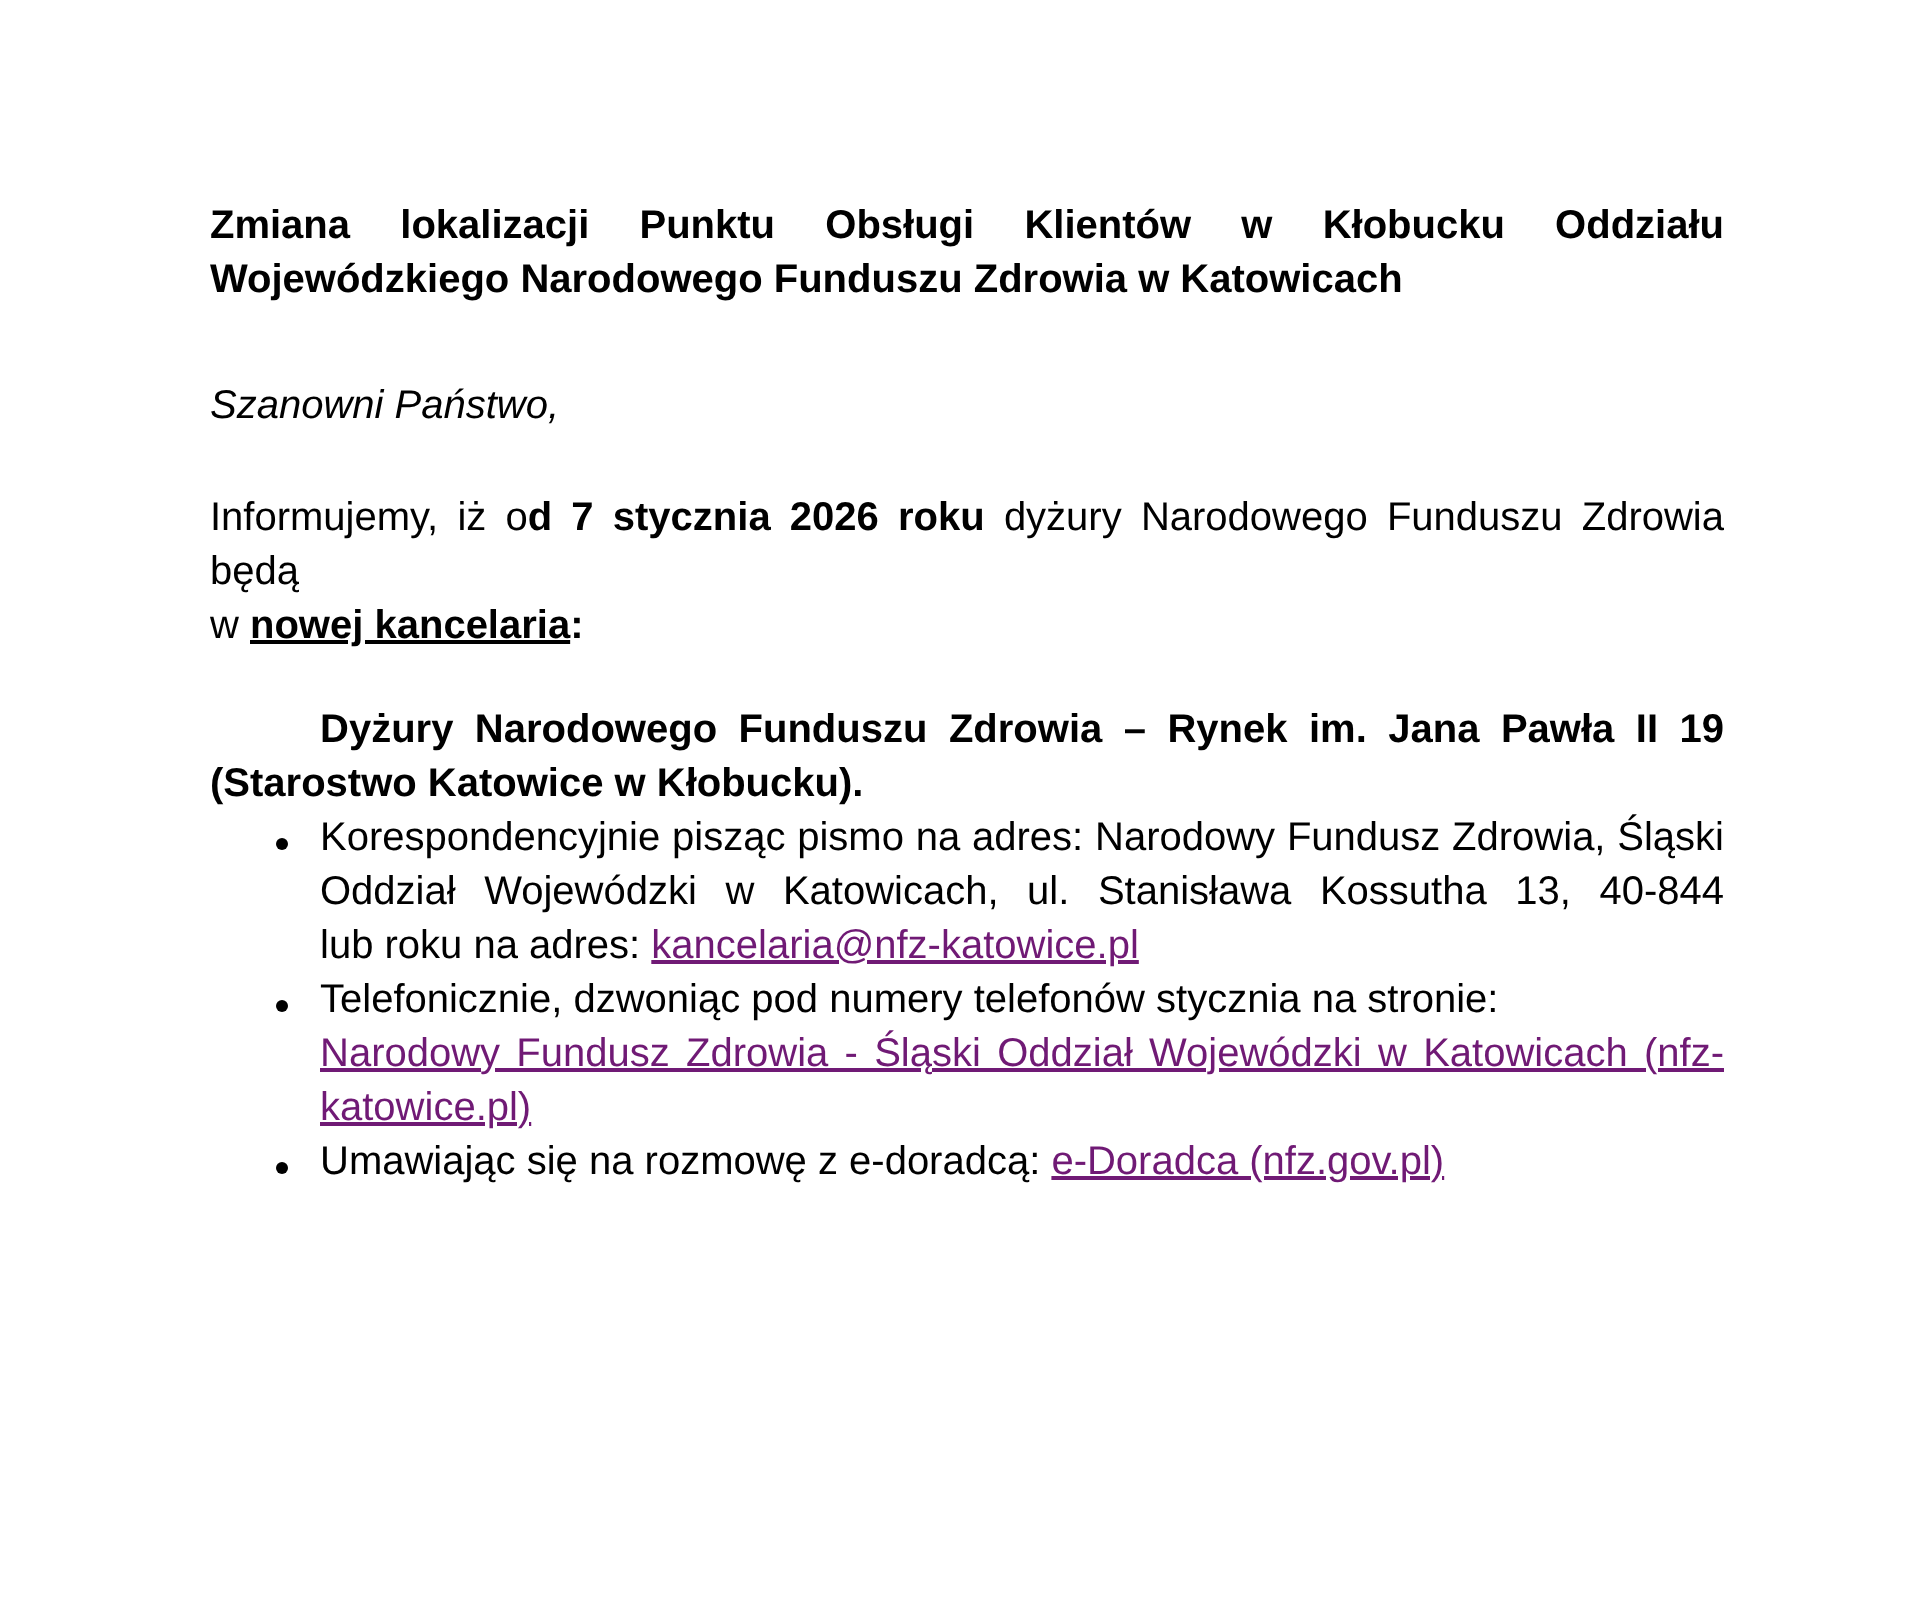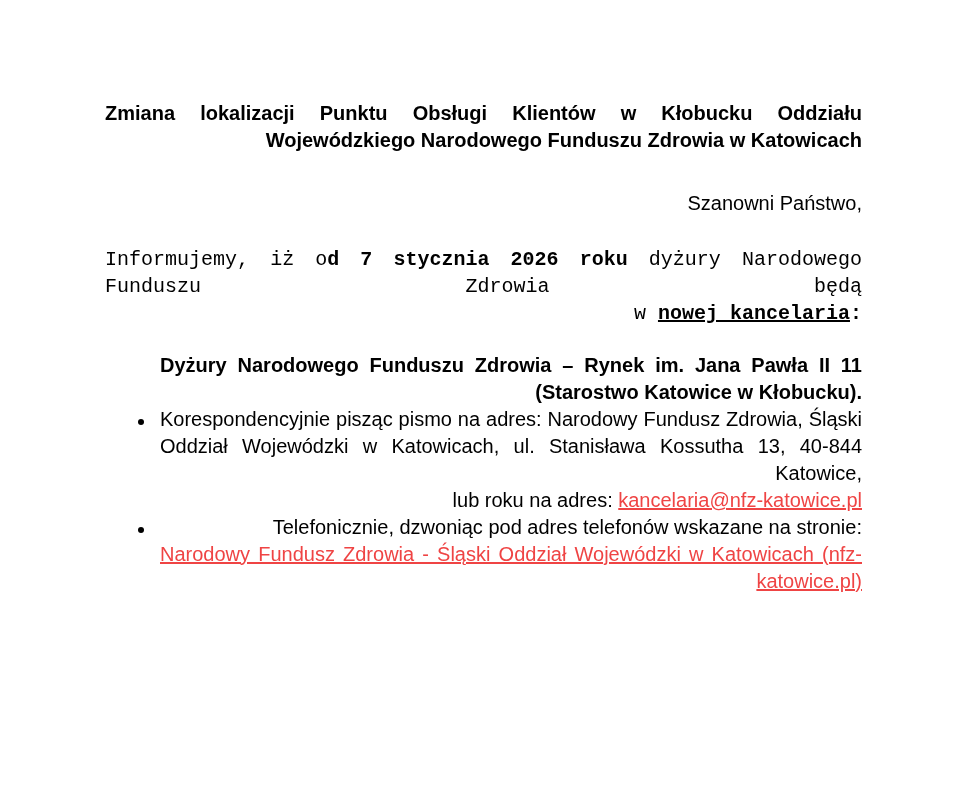--- a/index.html
+++ b/index.html
@@ -18,42 +18,42 @@
   .doc {
     position: absolute;
     left: 105px; top: 100px;
     width: 757px;
     font-size: 20px;
     line-height: 27px;
   }
   .line { min-height: 27px; }
   
   .jl { text-align: justify; text-align-last: justify; }
-  .nw { white-space: nowrap; text-align: right; }
+  .nw { white-space: nowrap; }
   .b { font-weight: bold; }
   .u { text-decoration: underline; }
   .indent { text-indent: 55px; }
 
   .title { font-weight: bold; }
-  .greeting { margin-top: 36px; }
-  .intro { margin-top: 29px; font-family: Liberation Mono, monospace; }
+  .greeting { margin-top: 36px; font-style: italic; }
+  .intro { margin-top: 29px; }
   .location { margin-top: 25px; font-weight: bold; }
   .contact-intro { margin-top: 22px; }
 
   .bullets { margin-top: 0; }
   .bullet { position: relative; padding-left: 55px; }
   .dot {
     position: absolute;
     left: 33px; top: 13px;
     width: 6px; height: 6px;
     border-radius: 50%;
     background: #000000;
   }
   a.link, span.link {
-    color: #ef4444;
+    color: #701a75;
     text-decoration: underline;
     cursor: pointer;
   }
 </style>
 </head>
 <body>
 
 <div class="page">
   <div class="doc">
 
@@ -65,40 +65,43 @@
     <div class="para greeting">
       <div class="line nw">Szanowni Państwo,</div>
     </div>
 
     <div class="para intro">
       <div class="line jl"><span>Informujemy, iż o</span><span class="b">d 7 stycznia 2026 roku</span><span> dyżury Narodowego Funduszu Zdrowia będą</span></div>
       <div class="line nw"><span>w </span><span class="b u">nowej kancelaria</span><span class="b">:</span></div>
     </div>
 
     <div class="para location">
-      <div class="line jl indent">Dyżury Narodowego Funduszu Zdrowia – Rynek im. Jana Pawła II 11</div>
+      <div class="line jl indent">Dyżury Narodowego Funduszu Zdrowia – Rynek im. Jana Pawła II 19</div>
       <div class="line nw">(Starostwo Katowice w Kłobucku).</div>
     </div>
 
 
     <div class="bullets">
 
 
       <div class="bullet">
         <span class="dot"></span>
         <div class="line jl">Korespondencyjnie pisząc pismo na adres: Narodowy Fundusz Zdrowia, Śląski</div>
         <div class="line jl">Oddział Wojewódzki w&nbsp;Katowicach, ul. Stanisława Kossutha 13, 40-844</div>
-        <div class="line nw">Katowice,</div>
         <div class="line nw"><span>lub roku na adres: </span><a class="link">kancelaria@nfz-katowice.pl</a></div>
       </div>
 
       <div class="bullet">
         <span class="dot"></span>
-        <div class="line nw">Telefonicznie, dzwoniąc pod adres telefonów wskazane na stronie:</div>
+        <div class="line nw">Telefonicznie, dzwoniąc pod numery telefonów stycznia na stronie:</div>
         <div class="line jl"><a class="link">Narodowy Fundusz Zdrowia - Śląski Oddział Wojewódzki w Katowicach (nfz-</a></div>
         <div class="line nw"><a class="link">katowice.pl)</a></div>
       </div>
 
+      <div class="bullet">
+        <span class="dot"></span>
+        <div class="line nw"><span>Umawiając się na rozmowę z e-doradcą: </span><a class="link">e-Doradca (nfz.gov.pl)</a></div>
+      </div>
 
     </div>
 
   </div>
 </div>
 
 </body></html>

